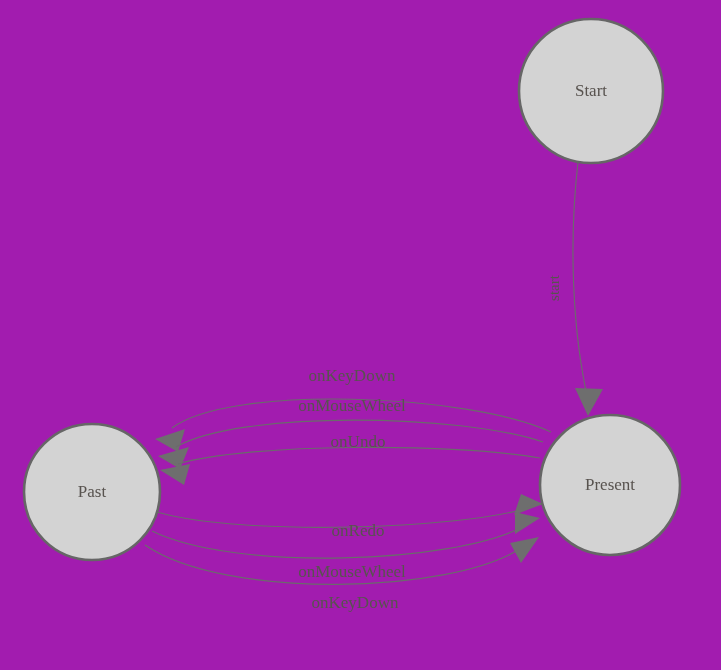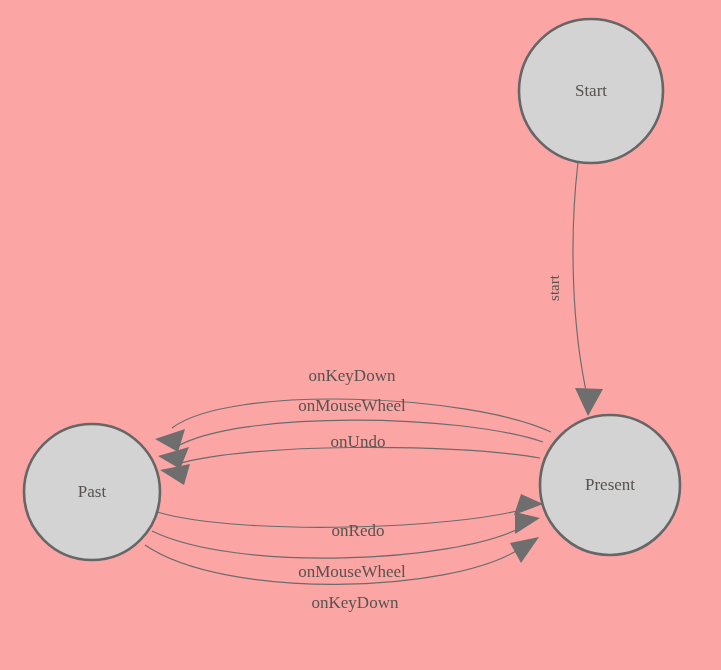--- a/index.html
+++ b/index.html
@@ -10,21 +10,21 @@
   body {
     width: 721px;
     height: 670px;
     font-family: "Liberation Serif", "DejaVu Serif", serif;
     overflow: hidden;
   }
   #diagram-canvas {
     position: relative;
     width: 721px;
     height: 670px;
-    background: #fca5a5;
+    background: #a21caf;
   }
   svg#graph {
     display: block;
     width: 721px;
     height: 670px;
   }
   .node-circle {
     fill: #d3d3d3;
     stroke: #666666;
     stroke-width: 2.6;

